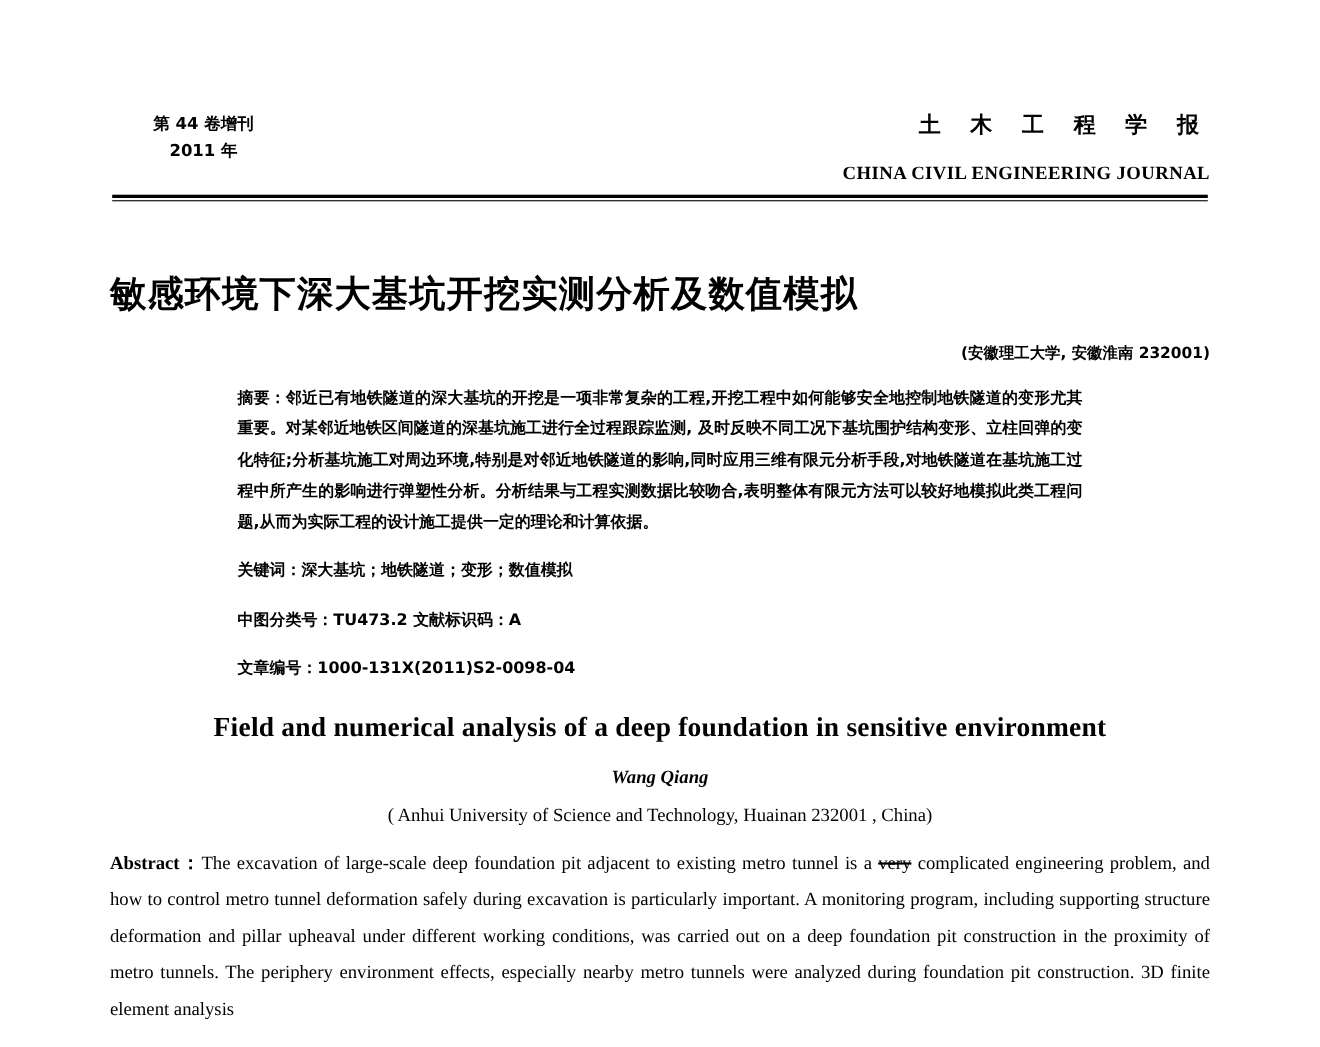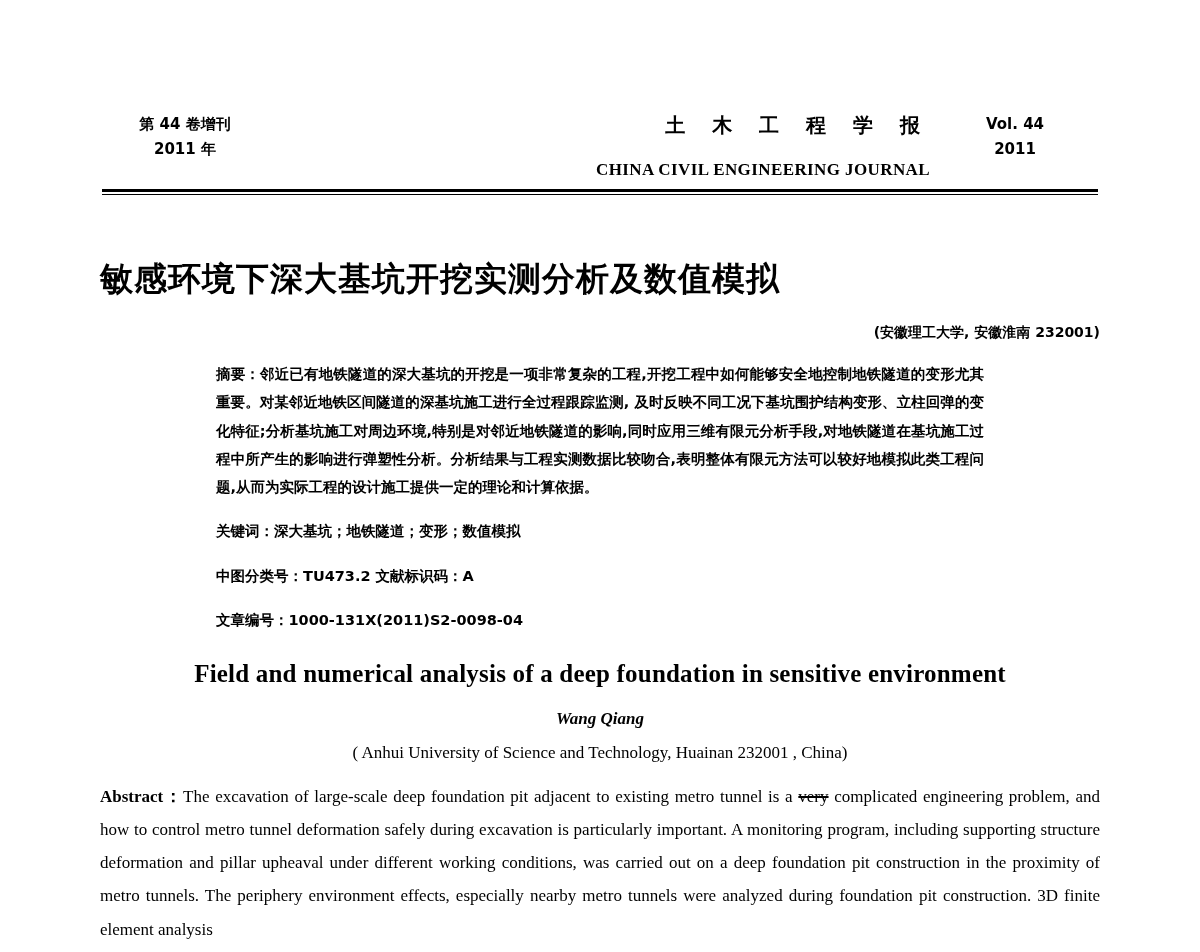--- a/index.html
+++ b/index.html
@@ -12,21 +12,21 @@
     height: 952px;
     font-family: "Liberation Serif", serif;
     color: #000000;
     overflow: hidden;
   }
   .page {
     position: relative;
     width: 1200px;
     height: 818px;
     box-sizing: border-box;
-    padding: 12px 100px;
+    padding: 0 100px;
   }
 
   
   .runhead {
     display: flex;
     align-items: flex-start;
     justify-content: space-between;
     padding-top: 100px;
   }
   .runhead-side {
@@ -157,24 +157,20 @@
 
   <div class="runhead">
     <div class="runhead-side left">
       <div>第 44 卷增刊</div>
       <div>2011 年</div>
     </div>
     <div class="runhead-center">
       <div class="journal-cn">土 木 工 程 学 报</div>
       <div class="journal-en">CHINA CIVIL ENGINEERING JOURNAL</div>
     </div>
-    <div class="runhead-side right">
-      <div>Vol. 44</div>
-      <div>2011</div>
-    </div>
   </div>
 
   <div class="rule-wrap">
     <div class="rule-thick"></div>
     <div class="rule-thin"></div>
   </div>
 
   <h1 class="title-cn">敏感环境下深大基坑开挖实测分析及数值模拟</h1>
   <div class="affil-cn">(安徽理工大学, 安徽淮南 232001)</div>
 

